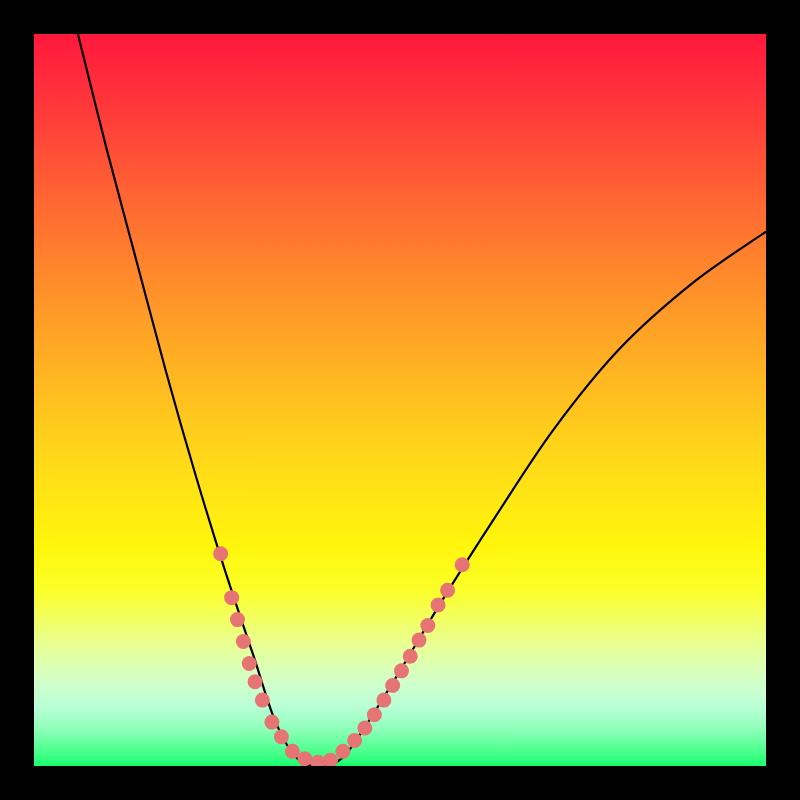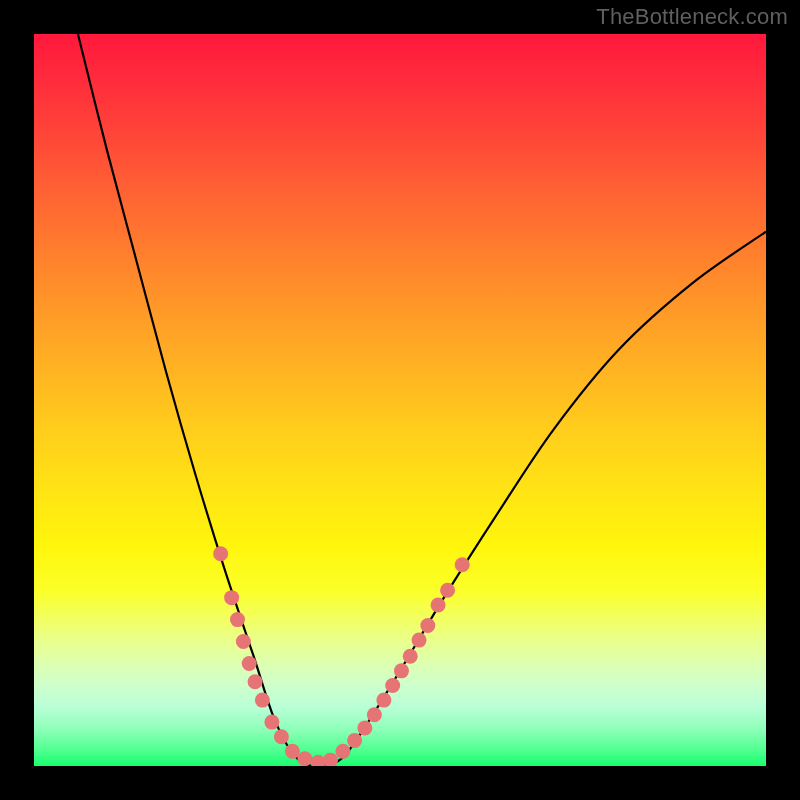--- a/index.html
+++ b/index.html
@@ -64,21 +64,20 @@
     position: absolute;
     left: 0; top: 0;
     width: 732px;
     height: 732px;
   }
 </style>
 </head>
 <body>
 
 <div class="frame">
-  <div class="watermark">TheBottleneck.com</div>
   <div class="plot-area">
     <div class="gradient"></div>
     <svg class="curve" viewBox="0 0 732 732" preserveAspectRatio="none">
       <path id="curve-path" fill="none" stroke="#000" stroke-width="2.2" d="M 43.92 0 C 48.800000000000004 19.52, 63.440000000000005 79.30000000000001, 73.2 117.12 C 82.96000000000001 154.94, 92.72 190.32000000000002, 102.48 226.92000000000002 C 112.24000000000001 263.52, 122 301.34, 131.76 336.71999999999997 C 141.51999999999998 372.09999999999997, 151.28 406.26, 161.04 439.2 C 170.79999999999998 472.14, 180.56 503.86, 190.32 534.36 C 200.07999999999998 564.86, 211.06 596.58, 219.6 622.2 C 228.14 647.82, 234.24 671, 241.56 688.08 C 248.88 705.1600000000001, 256.2 717.3599999999999, 263.52 724.68 C 270.84 732, 278.16 732, 285.48 732 C 292.8 732, 300.12 730.78, 307.44 724.68 C 314.76 718.5799999999999, 319.64000000000004 710.04, 329.40000000000003 695.4 C 339.16 680.76, 352.58 658.8000000000001, 366 636.84 C 379.42 614.88, 394.06 589.26, 409.92 563.64 C 425.78000000000003 538.02, 442.86 511.18, 461.16 483.12 C 479.46000000000004 455.06, 498.98 423.34, 519.72 395.28 C 540.46 367.21999999999997, 562.4200000000001 339.16, 585.6 314.76000000000005 C 608.78 290.36000000000007, 634.4000000000001 268.4, 658.8000000000001 248.88 C 683.2 229.35999999999999, 719.8 206.17999999999998, 732 197.64"></path>
       <g id="dots">
           <circle cx="186.66" cy="519.72" r="7.5" fill="#e77474"></circle>
           <circle cx="197.64000000000001" cy="563.64" r="7.5" fill="#e77474"></circle>
           <circle cx="203.496" cy="585.6" r="7.5" fill="#e77474"></circle>
           <circle cx="209.35200000000003" cy="607.56" r="7.5" fill="#e77474"></circle>
           <circle cx="215.208" cy="629.52" r="7.5" fill="#e77474"></circle>

